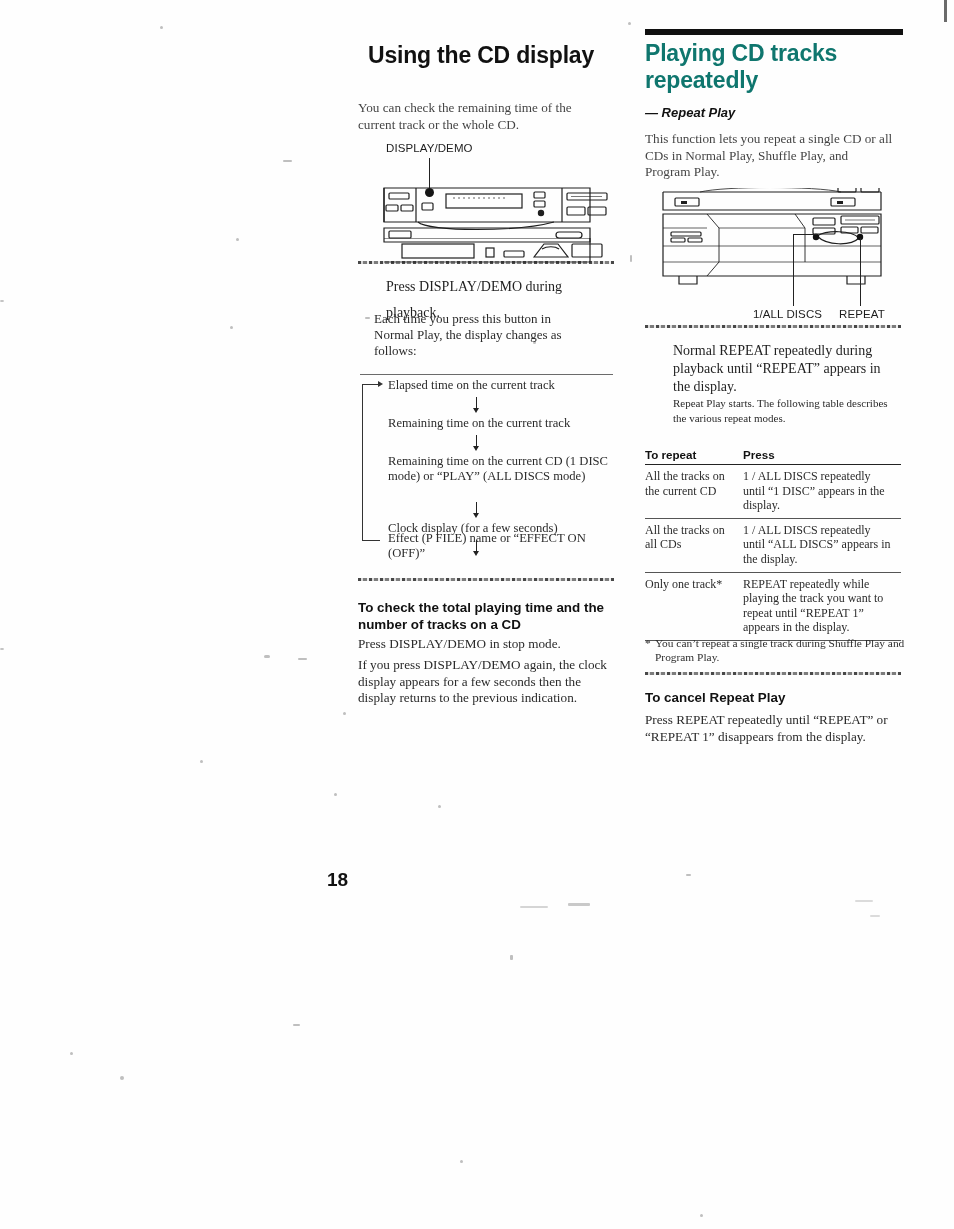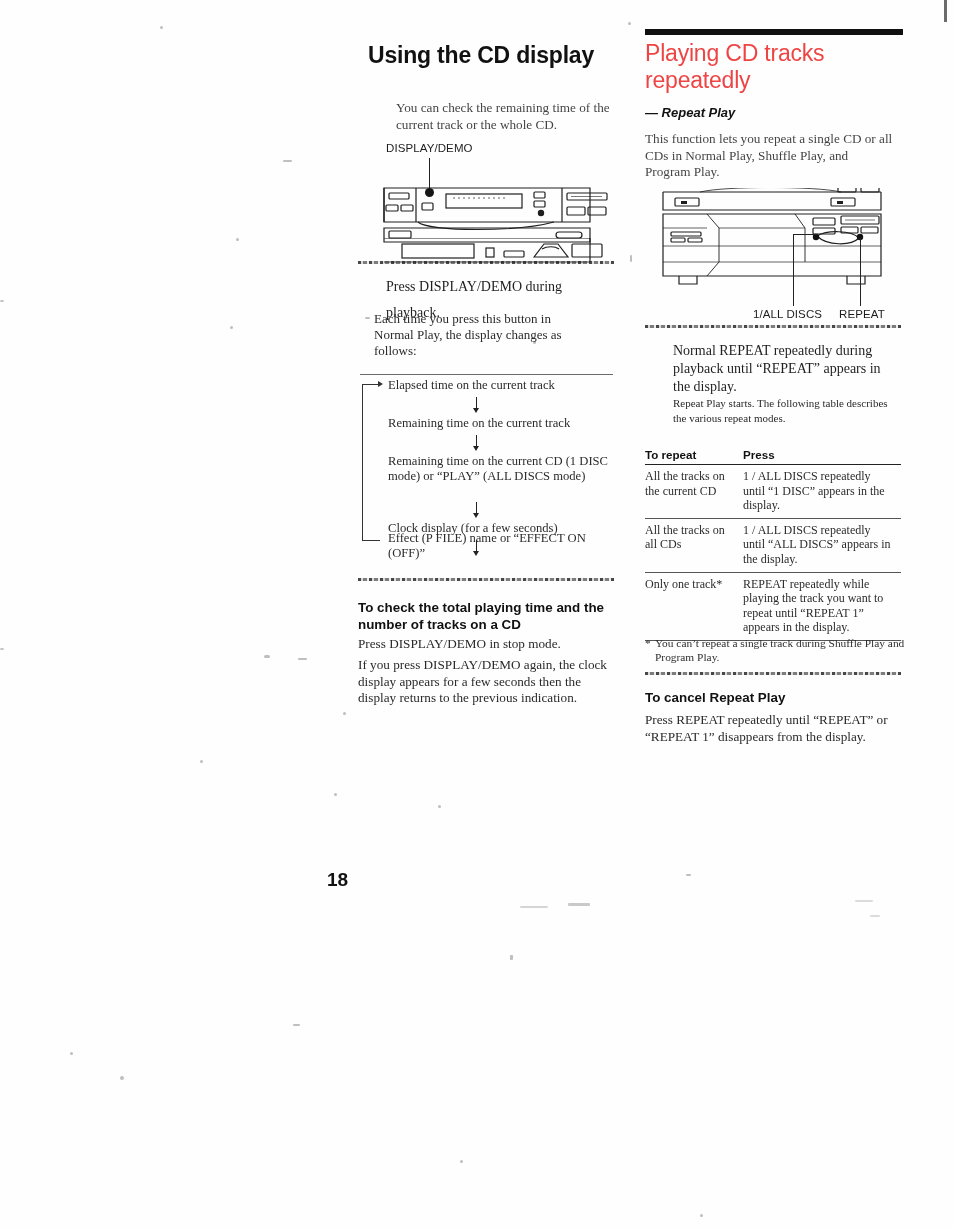--- a/index.html
+++ b/index.html
@@ -74,25 +74,25 @@
     width: 258px;
     height: 6px;
     background: #101010;
   }
   .h1-right {
     position: absolute;
     left: 645px;
     top: 40px;
     width: 262px;
     font-family: "Liberation Sans", sans-serif;
-    font-weight: normal;
+    font-weight: bold;
     font-size: 23px;
     line-height: 27px;
     letter-spacing: -.2px;
-    color: #ef4444;
+    color: #0f766e;
   }
   .subhead-right {
     position: absolute;
     left: 645px;
     top: 105px;
     font-family: "Liberation Sans", sans-serif;
     font-weight: bold;
     font-style: italic;
     font-size: 13px;
     color: #111;
@@ -300,21 +300,21 @@
   <div class="speck" style="left:0px;top:648px;width:4px;height:2px;"></div>
 
   <div class="speck" style="left:520px;top:906px;width:28px;height:2px;border-radius:1px;opacity:.35;"></div>
   <div class="speck" style="left:568px;top:903px;width:22px;height:3px;border-radius:1px;opacity:.45;"></div>
   <div class="speck" style="left:855px;top:900px;width:18px;height:2px;border-radius:1px;opacity:.3;"></div>
   <div class="speck" style="left:870px;top:915px;width:10px;height:2px;border-radius:1px;opacity:.3;"></div>
 
 
   <div class="h1-left">Using the CD display</div>
 
-  <div class="abs body wash" style="left:358px;top:100px;width:240px;margin-left:38px;">You can check the remaining time of the current track or the whole CD.</div>
+  <div class="abs body wash" style="left:358px;top:100px;width:240px;">You can check the remaining time of the current track or the whole CD.</div>
 
   <div class="device-wrap" style="left:358px;top:142px;width:250px;height:115px;">
     <div class="callout-label" style="left:28px;top:0px;">DISPLAY/DEMO</div>
 
     <div class="abs" style="left:71px;top:16px;width:1.4px;height:33px;background:#222;"></div>
     <div class="abs" style="left:67px;top:46px;width:9px;height:9px;border-radius:50%;background:#151515;"></div>
 
     <svg width="250" height="70" viewBox="0 0 250 70" style="position:absolute;left:0;top:38px;">
       <g fill="none" stroke="#1f1f1f" stroke-width="1.2">
 

